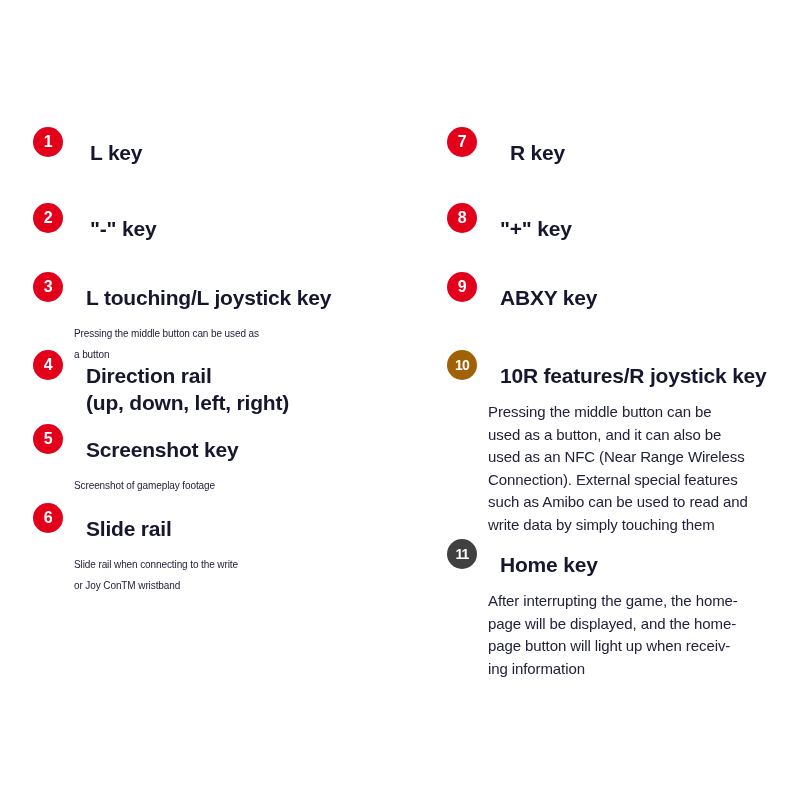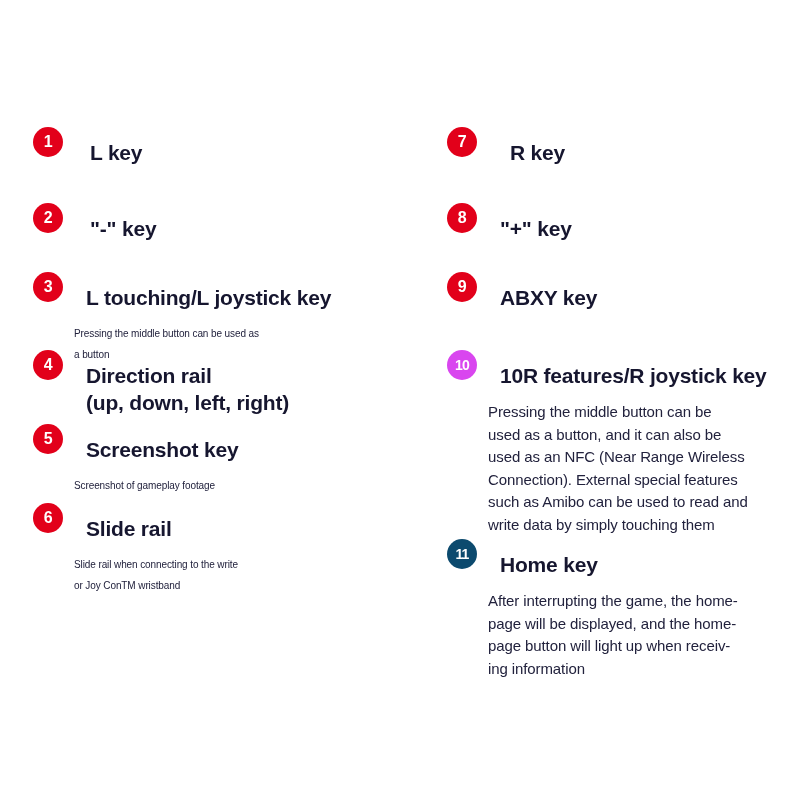--- a/index.html
+++ b/index.html
@@ -159,34 +159,34 @@
     </div>
 
     <div class="legend-item" style="top:272px;">
       <div class="badge" style="background: rgb(226, 0, 26); color: rgb(255, 255, 255);">9</div>
       <div class="item-body" style="left:41px;">
         <div class="item-title" style="color: rgb(22, 22, 47); text-align: right;">ABXY key</div>
       </div>
     </div>
 
     <div class="legend-item" style="top:350px;">
-      <div class="badge wide-num" style="background: #d946ef; color: rgb(255, 255, 255);">10</div>
+      <div class="badge wide-num" style="background: #a16207; color: rgb(255, 255, 255);">10</div>
       <div class="item-body" style="left:41px; width:310px;">
         <div class="item-title" style="color: rgb(22, 22, 47);">10R features/R joystick key</div>
         <div class="item-desc rt" style="color: rgb(34, 34, 61);">Pressing the middle button can be
 used as a button, and it can also be
 used as an NFC (Near Range Wireless
 Connection). External special features
 such as Amibo can be used to read and
 write data by simply touching them</div>
       </div>
     </div>
 
     <div class="legend-item" style="top:539px;">
-      <div class="badge wide-num" style="background: #0c4a6e; color: rgb(255, 255, 255);">11</div>
+      <div class="badge wide-num" style="background: #404040; color: rgb(255, 255, 255);">11</div>
       <div class="item-body" style="left:41px; width:310px;">
         <div class="item-title" style="color: rgb(22, 22, 47);">Home key</div>
         <div class="item-desc rt" style="color: rgb(34, 34, 61);">After interrupting the game, the home-
 page will be displayed, and the home-
 page button will light up when receiv-
 ing information</div>
       </div>
     </div>
 
   </div>

